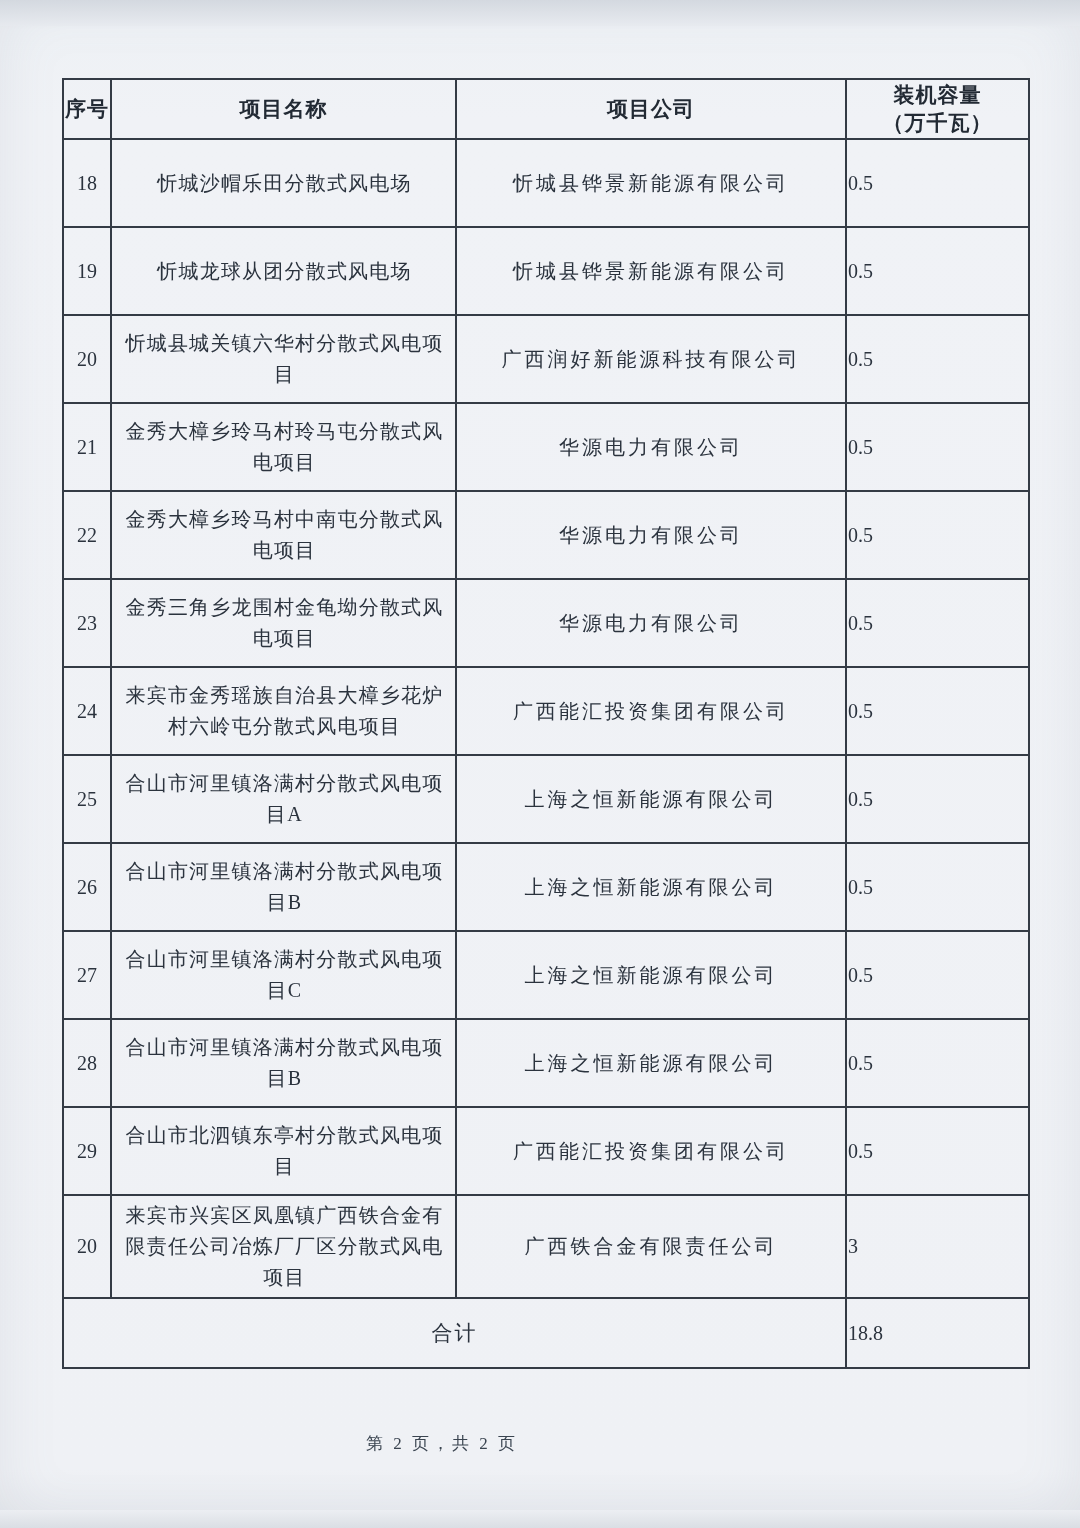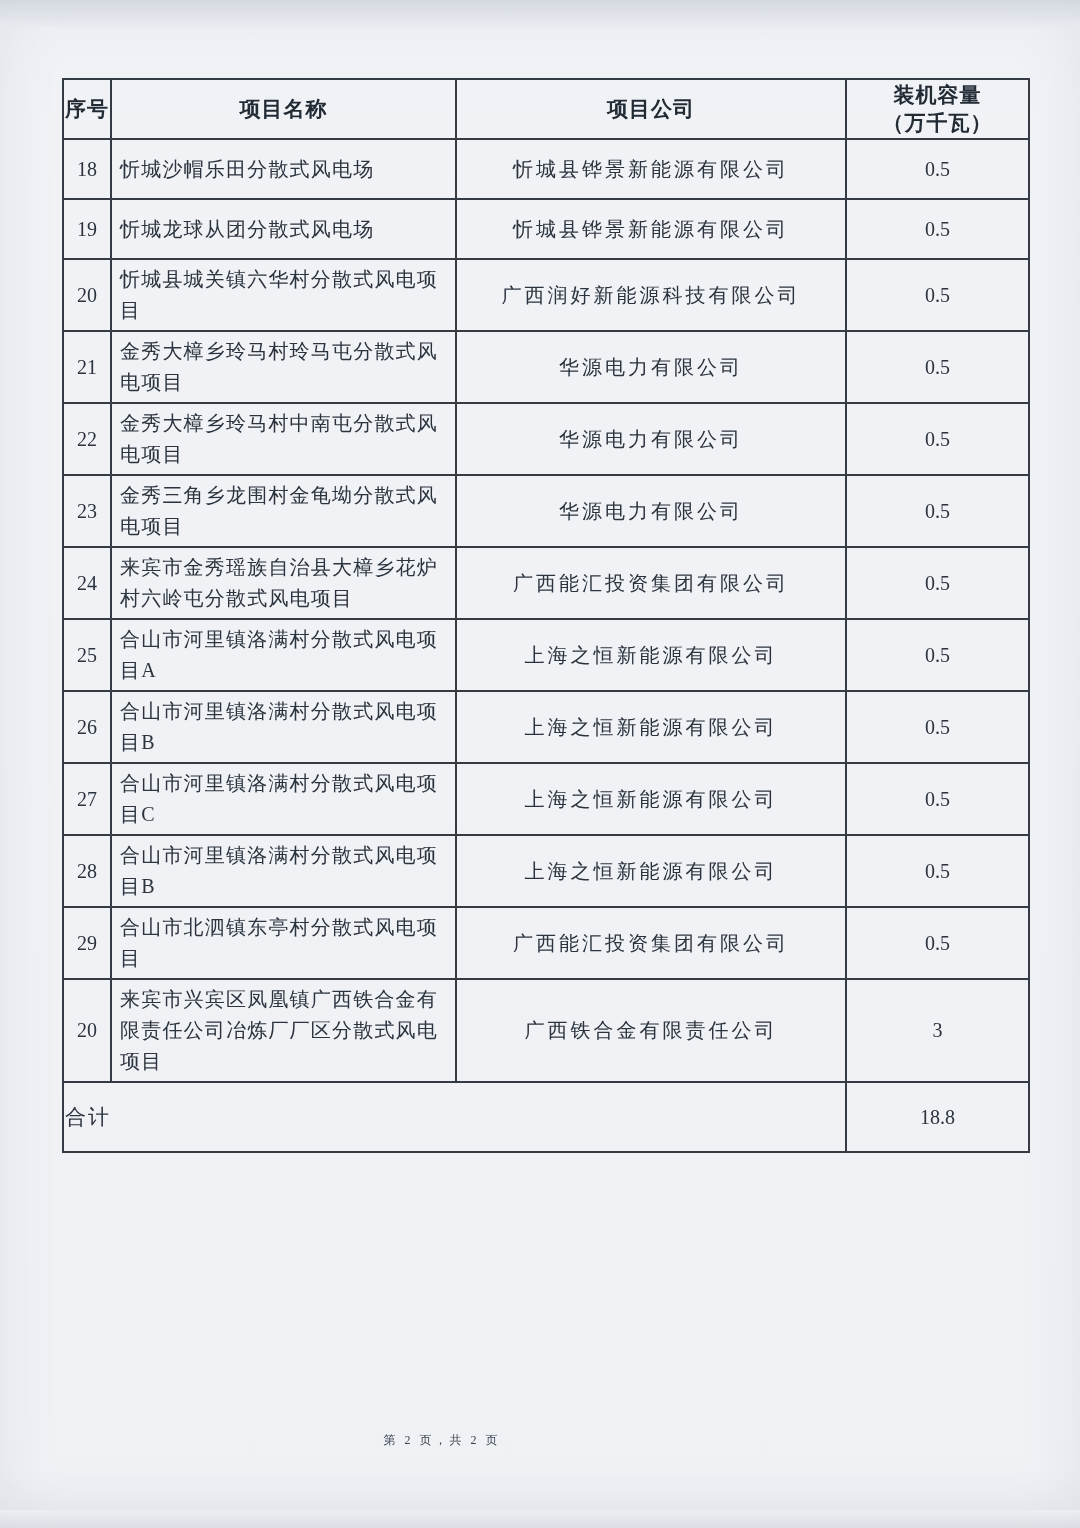--- a/index.html
+++ b/index.html
@@ -36,49 +36,49 @@
   table.doc col.c-name{width:345px;}
   table.doc col.c-comp{width:390px;}
   table.doc col.c-cap{width:183px;}
   table.doc th,table.doc td{
     border:2px solid #343b45;
     vertical-align:middle;
     background:transparent;
   }
   table.doc{border:2.5px solid #2e3540;}
   tr.hdr{height:51px;}
-  tr.row{height:60px;}
+  tr.row{height:88px;}
   tr.row-tall{height:100px;}
   tr.total{height:70px;}
   th{
     font-weight:bold;font-size:21px;text-align:center;
     letter-spacing:1px;color:#222a34;
   }
   th .cap2{display:block;font-weight:bold;}
   td.no{
     text-align:center;font-size:20px;
     font-family:"Liberation Serif","DejaVu Serif",serif;
   }
   td.name{
-    text-align:left;font-size:20px;letter-spacing:1.2px;
+    text-align:center;font-size:20px;letter-spacing:1.2px;
     padding:4px 6px 4px 8px;line-height:1.55;
   }
   td.comp{
     text-align:center;font-size:20px;letter-spacing:3px;
   }
   td.cap{
-    text-align:center;font-size:20px;
+    text-align:left;font-size:20px;
   }
   td.total-label{
-    font-size:21px;letter-spacing:2px;border-radius:30px;
+    text-align:center;font-size:21px;letter-spacing:2px;border-radius:30px;
   }
   .footer{
     position:absolute;left:0;top:1432px;width:884px;
     text-align:center;
-    font-size:12px;letter-spacing:3px;color:#3a4450;
+    font-size:17px;letter-spacing:3px;color:#3a4450;
   }
 </style>
 </head>
 <body>
 
 <div class="sheet">
   <div class="scan-top"></div>
   <div class="scan-bottom"></div>
 
   <table class="doc">

